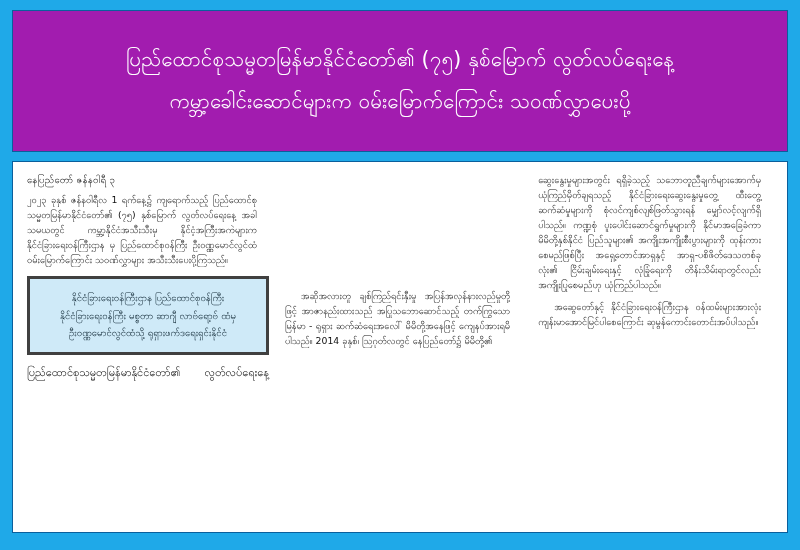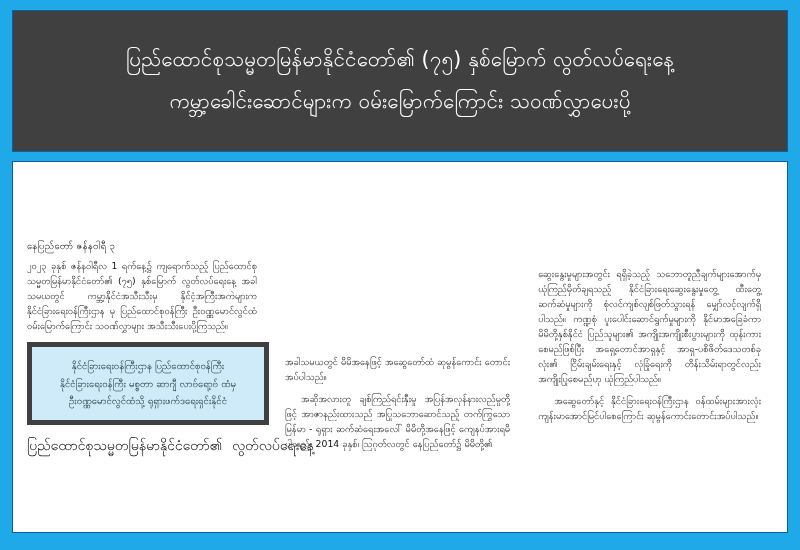--- a/index.html
+++ b/index.html
@@ -15,21 +15,21 @@
   }
   #page {
     position: relative;
     width: 800px;
     height: 550px;
     background: #1fa9e8;
     box-sizing: border-box;
     padding: 10px 12px 10px 12px;
   }
   #headline-band {
-    background: #404040;
+    background: #a21caf;
     border: 1px solid #0a5f9c;
     height: 142px;
     box-sizing: border-box;
     display: flex;
     flex-direction: column;
     align-items: center;
     justify-content: center;
     gap: 14px;
     padding: 8px 30px;
   }
@@ -48,21 +48,20 @@
     border: 1px solid #0a5f9c;
     height: 372px;
     box-sizing: border-box;
     padding: 10px 14px 8px 14px;
     overflow: hidden;
   }
   #columns {
     display: flex;
     gap: 16px;
     height: 100%;
-    align-items: center;
   }
   .col {
     flex: 1 1 0;
     min-width: 0;
     font-size: 9.3px;
     line-height: 1.62;
     color: #101010;
     text-align: justify;
   }
   .col.c1 { flex: 1.02 1 0; }
@@ -73,33 +72,33 @@
     letter-spacing: 0.3px;
   }
   p.para {
     margin: 0 12px 7px 0;
   }
   p.indent {
     text-indent: 16px;
   }
   .quote-box {
     background: #cfeaf8;
-    border: 5px solid #404040;
+    border: 3px solid #404040;
     padding: 10px 9px;
     margin: 9px 0 9px 0;
     font-size: 9.6px;
     line-height: 1.85;
     text-align: center;
     color: #0b2330;
   }
   .quote-line {
     display: block;
   }
   .tail-line {
-    font-size: 14px;
+    font-size: 11px;
     line-height: 1.7;
     margin-top: 2px;
     display: flex;
     justify-content: space-between;
     gap: 10px;
   }
   .tail-line span { white-space: nowrap; }
   .col.c2 { padding-top: 116px; }
 </style>
 </head>
@@ -123,21 +122,20 @@
           <span class="quote-line">နိုင်ငံခြားရေးဝန်ကြီး မစ္စတာ ဆာဂျီ လာဗ်ရော့ဗ် ထံမှ</span>
           <span class="quote-line">ဦးဝဏ္ဏမောင်လွင်ထံသို့ ရုရှားဖက်ဒရေးရှင်းနိုင်ငံ</span>
         </div>
         <div class="tail-line">
           <span>ပြည်ထောင်စုသမ္မတမြန်မာနိုင်ငံတော်၏</span>
           <span>လွတ်လပ်ရေးနေ့</span>
         </div>
       </div>
 
       <div class="col c2">
-        <p class="para">အခါသမယတွင် မိမိအနေဖြင့် အဆွေတော်ထံ ဆုမွန်ကောင်း တောင်းအပ်ပါသည်။</p>
         <p class="para indent">အဆိုအလားတူ ချစ်ကြည်ရင်းနှီးမှု အပြန်အလှန်နားလည်မှုတို့ဖြင့် အာဇာနည်းထားသည် အပြုသဘောဆောင်သည့် တက်ကြွသော မြန်မာ - ရုရှား ဆက်ဆံရေးအလေါ် မိမိတို့အနေဖြင့် ကျေနပ်အားရမိပါသည်။ 2014 ခုနှစ်၊ သြဂုတ်လတွင် နေပြည်တော်၌ မိမိတို့၏</p>
       </div>
 
       <div class="col c3">
         <p class="para">ဆွေးနွေးမှုများအတွင်း ရရှိခဲ့သည့် သဘောတူညီချက်များအောက်မှ ယုံကြည်မှိတ်ချရသည့် နိုင်ငံခြားရေးဆွေးနွေးမှုတွေ့ ထီးတွေ့ ဆက်ဆံမှုများကို စုံလင်ကျစ်လျစ်ဖြတ်သွားရန် မျှော်လင့်လျက်ရှိပါသည်။ ကဏ္ဍစုံ ပူးပေါင်းဆောင်ရွက်မှုများကို နိုင်မာအခြေခံကာ မိမိတို့နှစ်နိုင်ငံ ပြည်သူများ၏ အကျိုးအကျိုးစီးပွားများကို ထုန်းကားစေမည်ဖြစ်ပြီး အရှေ့တောင်အာရှနှင့် အာရှ-ပစိဖိတ်ဒေသတစ်ခုလုံး၏ ငြိမ်းချမ်းရေးနှင့် လုံခြုံရေးကို တိန်းသိမ်းရာတွင်လည်း အကျိုးပြုစေမည်ဟု ယုံကြည်ပါသည်။</p>
         <p class="para indent">အဆွေတော်နှင့် နိုင်ငံခြားရေးဝန်ကြီးဌာန ဝန်ထမ်းများအားလုံး ကျန်းမာအောင်မြင်ပါစေကြောင်း ဆုမွန်ကောင်းတောင်းအပ်ပါသည်။</p>
       </div>
 
     </div>
   </div>

